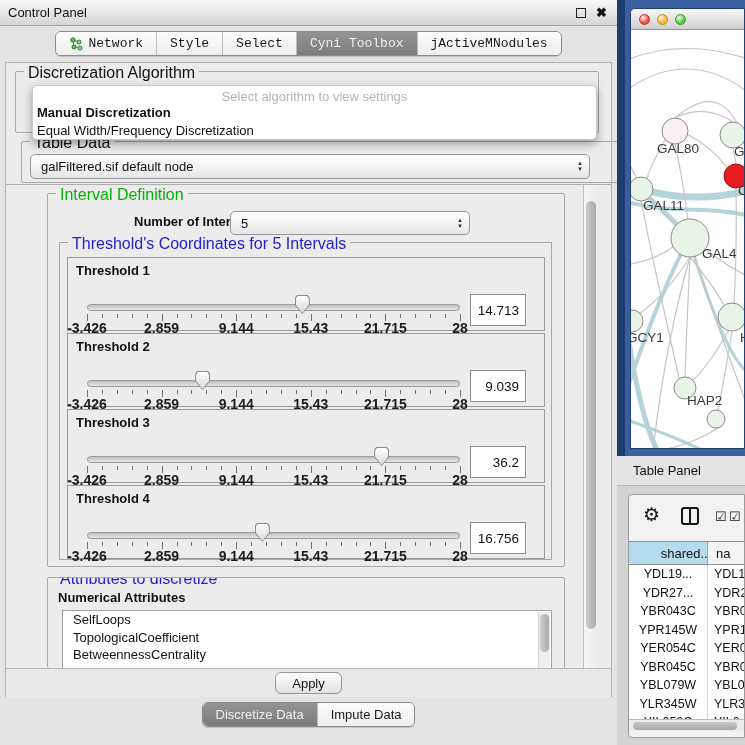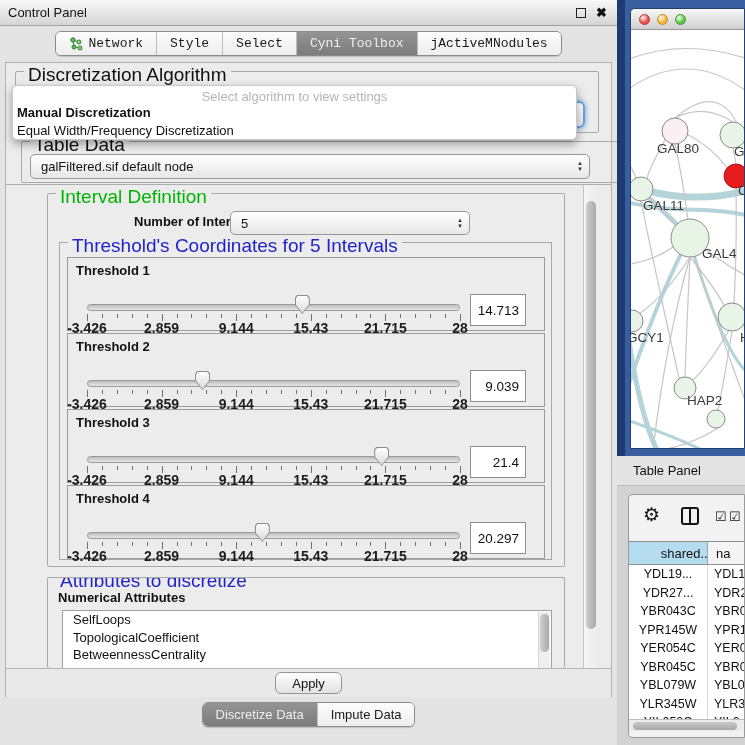--- a/index.html
+++ b/index.html
@@ -32,33 +32,33 @@
     padding:4px 13px; font-size:13px; color:#1a1a1a; background:linear-gradient(#fdfdfd,#ededed);
     border-left:1px solid #bdbdbd; display:flex; align-items:center; gap:5px; white-space:nowrap;
   }
   .seg:first-child { border-left:none; }
   .seg.sel { background:linear-gradient(#949494,#7c7c7c); color:#efefef; }
   .cp-main {
     position:absolute; left:5px; top:62px; width:607px; height:635px;
     background:#ececec; border:1px solid #b2b2b2;
   }
   .grp { position:absolute; border:1px solid #a8a8a8; border-radius:2px; }
-  .grp-title { position:absolute; top:-8px; left:8px; background:#ececec; padding:0 4px; font-size:19px; }
+  .grp-title { position:absolute; top:-8px; left:8px; background:#ececec; padding:0 4px; font-size:16px; }
   .t-green { color:#00b400; }
   .t-blue { color:#2222cc; }
   
   #alg-grp { left:9px; top:8px; width:584px; height:62px; }
   #alg-combo-focused {
     position:absolute; left:415px; top:38px; width:164px; height:27px; border-radius:6px;
     background:linear-gradient(#ffffff,#e9e9e9); border:2px solid #6aa2dd;
     box-shadow:0 0 5px 1px #86b6e8;
   }
   
   #alg-popup {
-    position:absolute; left:6px; top:22px; width:565px; height:55px; background:#ffffff;
+    position:absolute; left:26px; top:22px; width:565px; height:55px; background:#ffffff;
     border:1px solid #c9c9c9; border-radius:5px; box-shadow:0 4px 10px rgba(0,0,0,0.35);
     z-index:20; overflow:hidden;
   }
   .popup-hint { text-align:center; color:#b5b5b5; font-size:13px; padding-top:3px; height:18px; }
   .popup-opt { font-size:13px; color:#111; padding:1px 0 1px 4px; line-height:16px; }
   .popup-opt.bold { font-weight:bold; }
   
   #tabledata-grp { left:15px; top:78px; width:620px; height:42px; }
   .combo {
     position:absolute; background:linear-gradient(#ffffff,#e7e7e7); border:1px solid #979797;
@@ -349,21 +349,21 @@
                 <div class="tick major" style="left: 392px;"></div>
                 <div class="scale-lab" style="left: 19px;">-3.426</div>
                 <div class="scale-lab" style="left: 93.6px;">2.859</div>
                 <div class="scale-lab" style="left: 168.2px;">9.144</div>
                 <div class="scale-lab" style="left: 242.8px;">15.43</div>
                 <div class="scale-lab" style="left: 317.4px;">21.715</div>
                 <div class="scale-lab" style="left: 392px;">28</div>
                 <div class="th-thumb" style="left: 306.164px;">
                   <div class="inner"></div>
                 </div>
-                <div class="th-value">21.4</div>
+                <div class="th-value">36.2</div>
               </div>
               <div class="threshold-panel" style="top: 242px;">
                 <div class="th-label">Threshold 4</div>
                 <div class="th-track"></div>
                 <div class="tick major" style="left: 19px;"></div>
                 <div class="tick minor" style="left: 33.92px;"></div>
                 <div class="tick minor" style="left: 48.84px;"></div>
                 <div class="tick minor" style="left: 63.76px;"></div>
                 <div class="tick minor" style="left: 78.68px;"></div>
                 <div class="tick major" style="left: 93.6px;"></div>
@@ -389,21 +389,21 @@
                 <div class="tick major" style="left: 392px;"></div>
                 <div class="scale-lab" style="left: 19px;">-3.426</div>
                 <div class="scale-lab" style="left: 93.6px;">2.859</div>
                 <div class="scale-lab" style="left: 168.2px;">9.144</div>
                 <div class="scale-lab" style="left: 242.8px;">15.43</div>
                 <div class="scale-lab" style="left: 317.4px;">21.715</div>
                 <div class="scale-lab" style="left: 392px;">28</div>
                 <div class="th-thumb" style="left: 186.807px;">
                   <div class="inner"></div>
                 </div>
-                <div class="th-value">20.297</div>
+                <div class="th-value">16.756</div>
               </div>
             </div>
         </div>
       </div>
 
       <div class="grp" id="attr-grp">
         <span class="grp-title t-blue">Attributes to discretize</span>
         <span class="attr-subtitle">Numerical Attributes</span>
         <div id="attr-list">
           <div id="attr-items">

